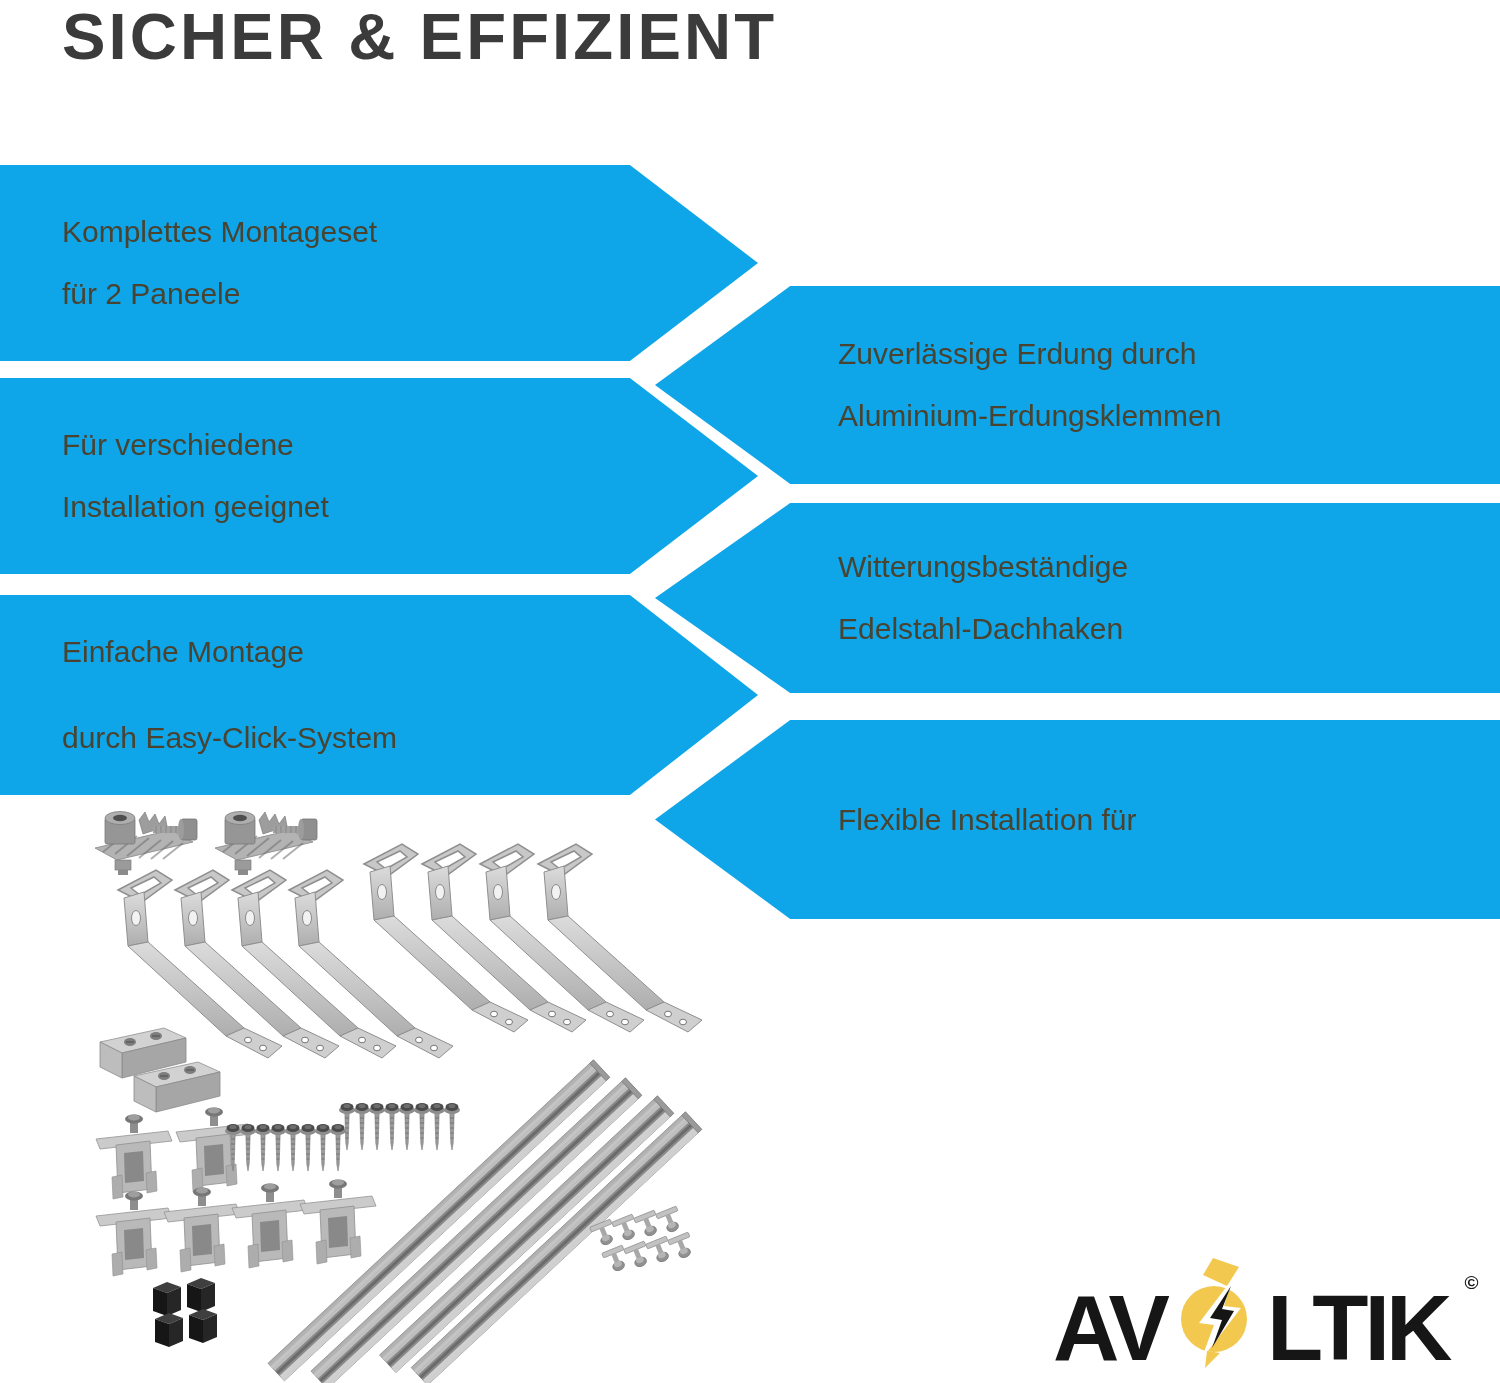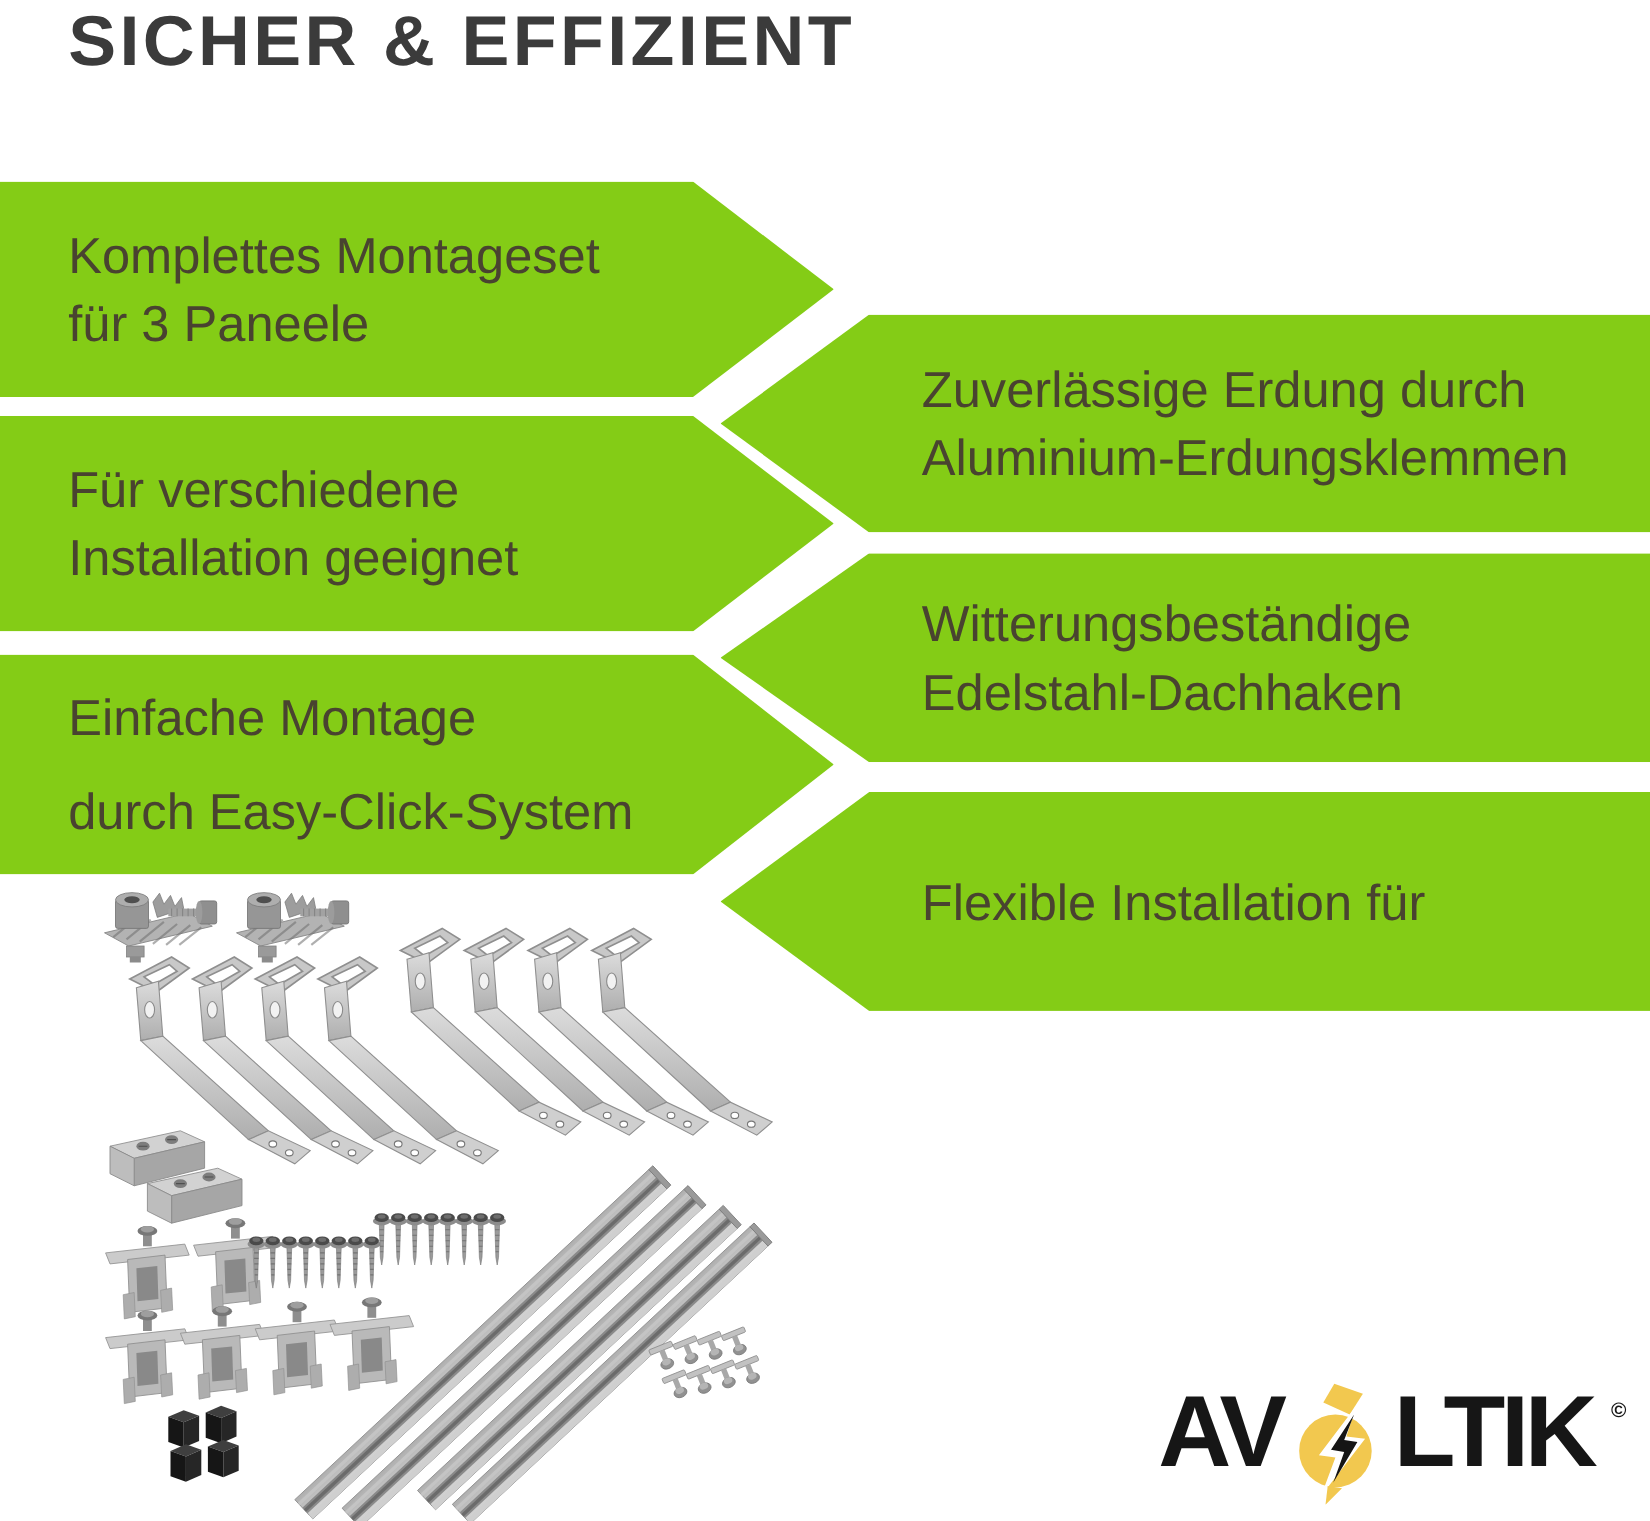--- a/index.html
+++ b/index.html
@@ -7,59 +7,59 @@
     position:relative;width:1500px;height:1383px;background:#ffffff;
     overflow:hidden;font-family:"Liberation Sans",sans-serif;
   }
   .title{
     position:absolute;left:62px;top:0px;
     font-size:64px;font-weight:700;letter-spacing:3px;color:#3b3b3b;
     white-space:nowrap;transform:scaleX(1.02);transform-origin:left top;
   }
   .banner{
     position:absolute;display:flex;flex-direction:column;justify-content:center;
-    background:#84cc16;color:#494330;font-size:46px;line-height:62px;
+    background:#0ea5e9;color:#494330;font-size:30px;line-height:62px;
     box-sizing:border-box;
   }
   .banner .line{display:block;white-space:nowrap;}
   .banner.left{
     left:0;width:758px;padding-left:62px;
     clip-path:polygon(0 0,83.1% 0,100% 50%,83.1% 100%,0 100%);
   }
   .banner.right{
     left:655px;width:845px;padding-left:183px;
     clip-path:polygon(16% 0,100% 0,100% 100%,16% 100%,0 50%);
     margin-top:16px;
   }
   .b-l1{top:165px;height:196px;}
   .b-l2{top:378px;height:196px;}
   .b-l3{top:595px;height:200px;gap:24px;}
   .b-r1{top:270px;height:198px;}
   .b-r2{top:487px;height:190px;}
   .b-r3{top:704px;height:199px;}
   .photo{position:absolute;left:50px;top:790px;width:1100px;height:593px;}
   .logo{
-    position:absolute;left:1053px;top:1256px;display:flex;align-items:flex-start;
+    position:absolute;left:1053px;top:1256px;display:flex;align-items:flex-end;
     color:#161616;
     gap:12px;
   }
   .logo .word{font-size:92px;font-weight:700;letter-spacing:-4px;line-height:92px;}
   .logo svg.mark{width:70px;height:112px;margin:0 4px 6px 3px;display:block;}
   .logo .copyright{font-size:19px;font-weight:700;align-self:flex-start;margin:16px 0 0 4px;letter-spacing:0;}
 </style>
 </head>
 <body>
 
 <div class="canvas">
 
   <div class="title">SICHER &amp; EFFIZIENT</div>
 
   <div class="banner left b-l1">
     <span class="line">Komplettes Montageset</span>
-    <span class="line">für 3 Paneele</span>
+    <span class="line">für 2 Paneele</span>
   </div>
   <div class="banner left b-l2">
     <span class="line">Für verschiedene</span>
     <span class="line">Installation geeignet</span>
   </div>
   <div class="banner left b-l3">
     <span class="line">Einfache Montage</span>
     <span class="line">durch Easy-Click-System</span>
   </div>
 

